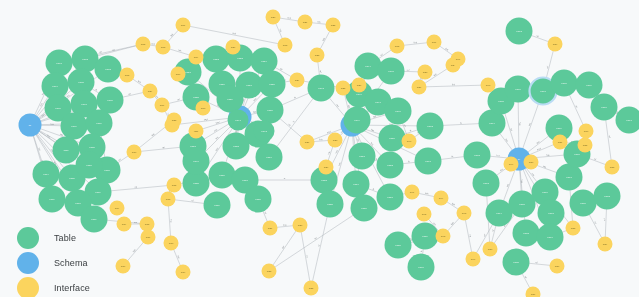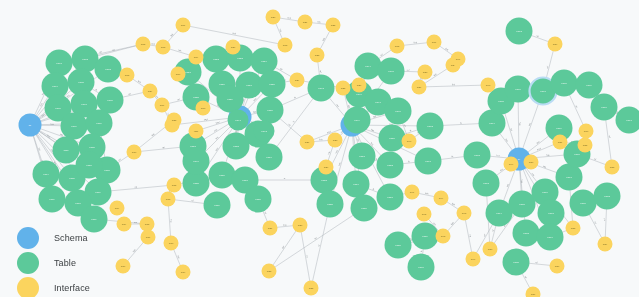--- a/index.html
+++ b/index.html
@@ -1084,26 +1084,26 @@
         </g>
         <g>
           <circle cx="117" cy="208" r="7.5" fill="#fbd45e" class="node-circle"></circle>
           <text x="117" y="208" class="node-label dark">I264</text>
         </g>
       </g>
   </svg>
 
   <div id="legend">
     <div class="legend-row">
+      <span class="legend-swatch" style="background: rgb(92, 201, 154);"></span>
+      <span class="legend-text">Table</span>
+    </div>
+    <div class="legend-row">
       <span class="legend-swatch" style="background: rgb(97, 178, 234);"></span>
       <span class="legend-text">Schema</span>
-    </div>
-    <div class="legend-row">
-      <span class="legend-swatch" style="background: rgb(92, 201, 154);"></span>
-      <span class="legend-text">Table</span>
     </div>
     <div class="legend-row">
       <span class="legend-swatch" style="background: rgb(251, 212, 94);"></span>
       <span class="legend-text">Interface</span>
     </div>
   </div>
 
 </div>
 
 </body></html>

